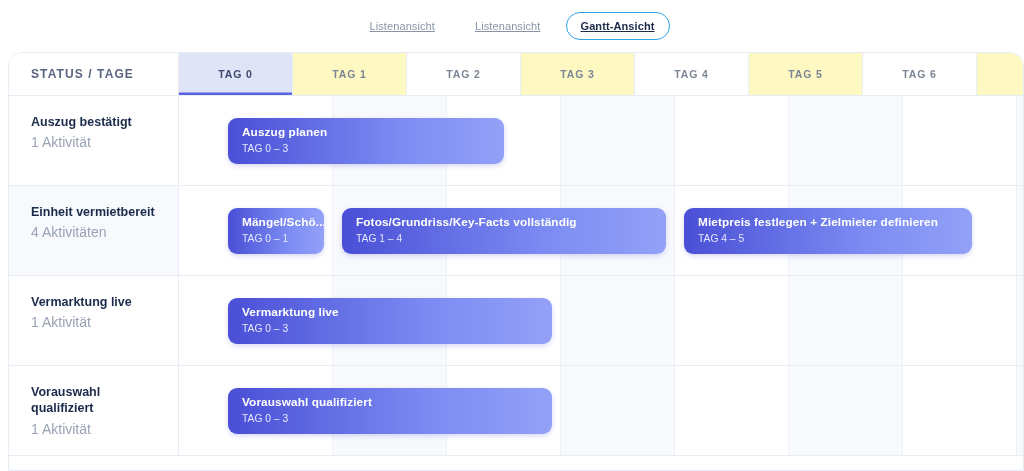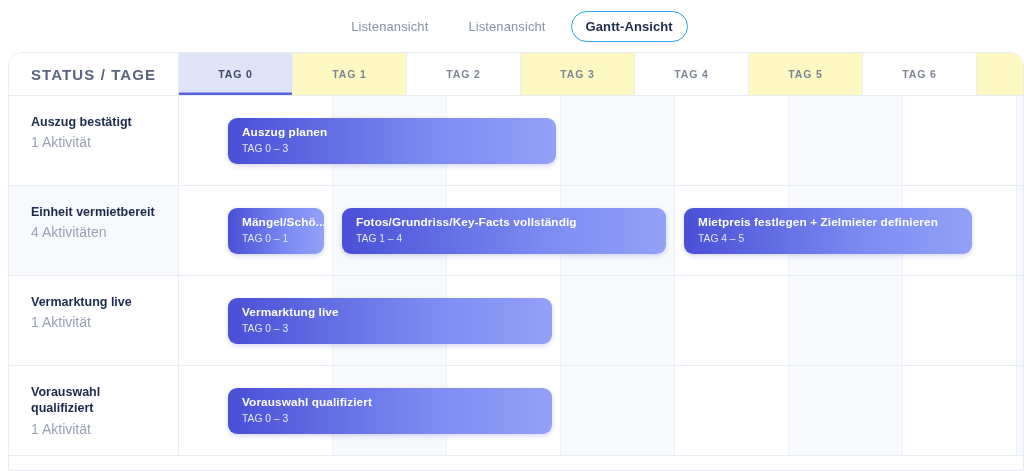--- a/index.html
+++ b/index.html
@@ -16,28 +16,29 @@
   
   .tabbar {
     height: 52px;
     display: flex;
     align-items: center;
     justify-content: center;
     gap: 10px;
     background: #ffffff;
   }
   .tab {
-    font-size: 13px;
+    font-size: 11px;
     color: #8a93a5;
     padding: 7px 14px;
     border-radius: 20px;
     border: 1.6px solid transparent;
     background: transparent;
     letter-spacing: .1px;
     white-space: nowrap;
+    text-decoration: underline;
   }
   .tab.active {
     color: #1b2b4b;
     font-weight: bold;
     border-color: #2aa3e8;
     background: #ffffff;
   }
 
   
   .card {
@@ -62,21 +63,21 @@
     display: flex;
     height: 43px;
     border-bottom: 1px solid #e7ecf5;
   }
   .head .corner {
     width: 170px;
     flex: 0 0 170px;
     display: flex;
     align-items: center;
     padding-left: 22px;
-    font-size: 15px;
+    font-size: 12px;
     letter-spacing: 1.1px;
     color: #5a6480;
     font-weight: bold;
     background: #ffffff;
     border-right: 1px solid #e7ecf5;
   }
   .daycol-head {
     flex: 0 0 114px;
     width: 114px;
     display: flex;
@@ -204,21 +205,21 @@
           <div class="grid">
             <div class="cell"></div>
             <div class="cell shade"></div>
             <div class="cell"></div>
             <div class="cell shade"></div>
             <div class="cell"></div>
             <div class="cell shade"></div>
             <div class="cell"></div>
             <div class="cell shade"></div>
             <div class="bars">
-              <div class="bar" style="left: 9px; width: 328px;">
+              <div class="bar" style="left: 9px; width: 276px;">
                 <div class="title">Auszug planen</div>
                 <div class="range">TAG 0 – 3</div>
               </div>
             </div>
           </div>
         </div>
         <div class="row alt">
           <div class="label">
             <div class="name">Einheit vermietbereit</div>
             <div class="count">4 Aktivitäten</div>

